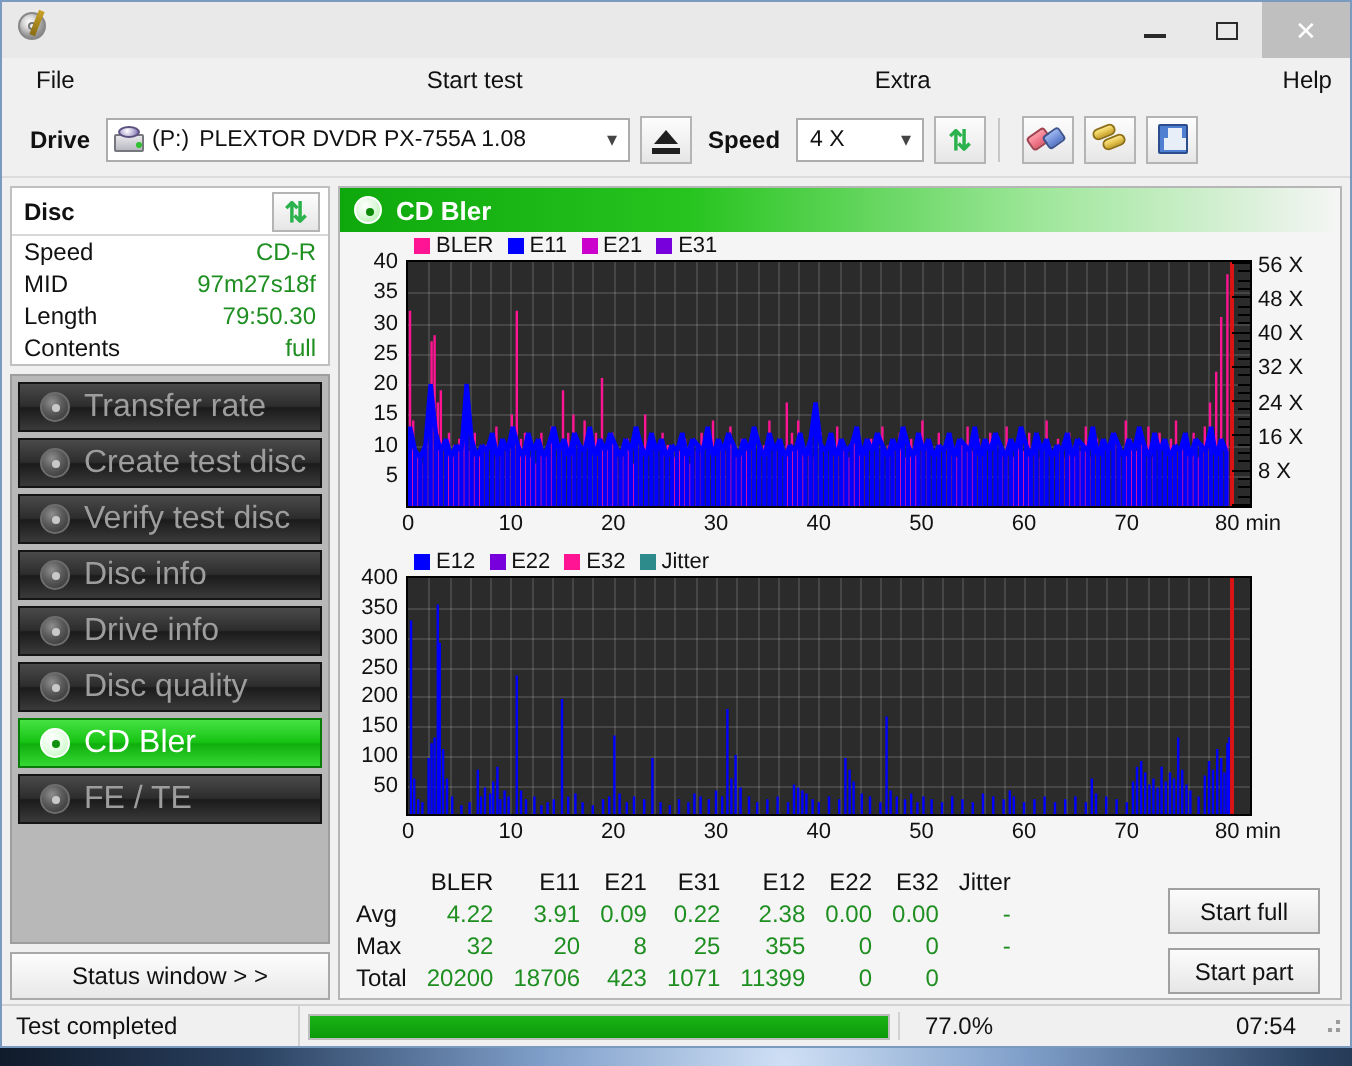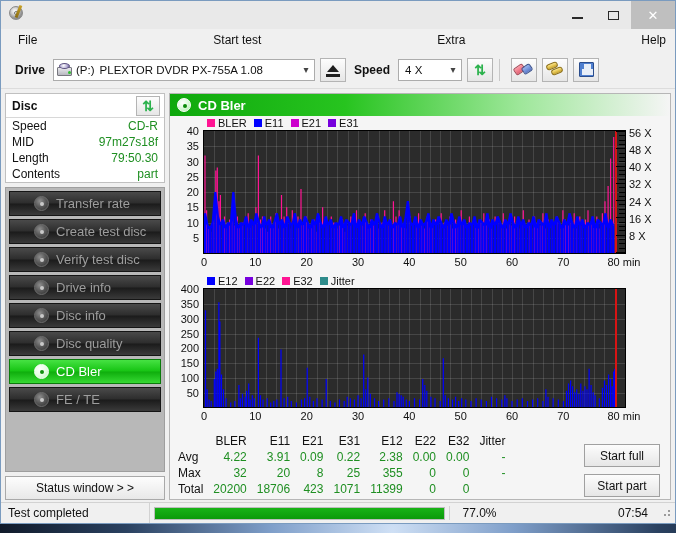--- a/index.html
+++ b/index.html
@@ -183,22 +183,22 @@
     background:#fafafa; border:1px solid #8a8432; border-radius:50%;
   }
   #nav {
     margin-top: 4px; background: #b8b8b8; border: 1px solid #9e9e9e;
     padding: 3px; flex: 1; display: flex; flex-direction: column;
   }
   .nav-btn {
     height: 25px; margin-bottom: 3px;
     background: linear-gradient(to bottom, #4a4a4a 0%, #2d2d2d 48%, #1b1b1b 52%, #3a3a3a 100%);
     border: 1px solid #151515;
-    display: flex; align-items: center; padding-left: 24px;
-    font-size: 13px; color: #9d9d9d;
+    display: flex; align-items: center; padding-left: 10px;
+    font-size: 16px; color: #9d9d9d;
   }
   .nav-btn.active {
     background: linear-gradient(to bottom, #46e243 0%, #17c414 48%, #0fae0d 52%, #36d933 100%);
     border: 1px solid #0a7a0a; color: #ffffff;
   }
   .nav-ico {
     width: 15px; height: 15px; margin-right: 7px; flex: none;
     border-radius: 50%;
     background: radial-gradient(circle at 38% 32%, #8e8e8e 0%, #5a5a5a 45%, #2f2f2f 100%);
     border: 1px solid #6d6d6d; position: relative;
@@ -385,44 +385,44 @@
         <div class="disc-row">
           <span class="k">MID</span>
           <span class="v">97m27s18f</span>
         </div>
         <div class="disc-row">
           <span class="k">Length</span>
           <span class="v">79:50.30</span>
         </div>
         <div class="disc-row">
           <span class="k">Contents</span>
-          <span class="v">part</span>
+          <span class="v">full</span>
         </div>
       </div>
 
       <div id="nav">
         <div class="nav-btn">
           <span class="nav-ico"></span>
           <span>Transfer rate</span>
         </div>
         <div class="nav-btn">
           <span class="nav-ico"></span>
           <span>Create test disc</span>
         </div>
         <div class="nav-btn">
           <span class="nav-ico"></span>
           <span>Verify test disc</span>
         </div>
         <div class="nav-btn">
           <span class="nav-ico"></span>
-          <span>Drive info</span>
+          <span>Disc info</span>
         </div>
         <div class="nav-btn">
           <span class="nav-ico"></span>
-          <span>Disc info</span>
+          <span>Drive info</span>
         </div>
         <div class="nav-btn">
           <span class="nav-ico"></span>
           <span>Disc quality</span>
         </div>
         <div class="nav-btn active">
           <span class="nav-ico"></span>
           <span>CD Bler</span>
         </div>
         <div class="nav-btn">

